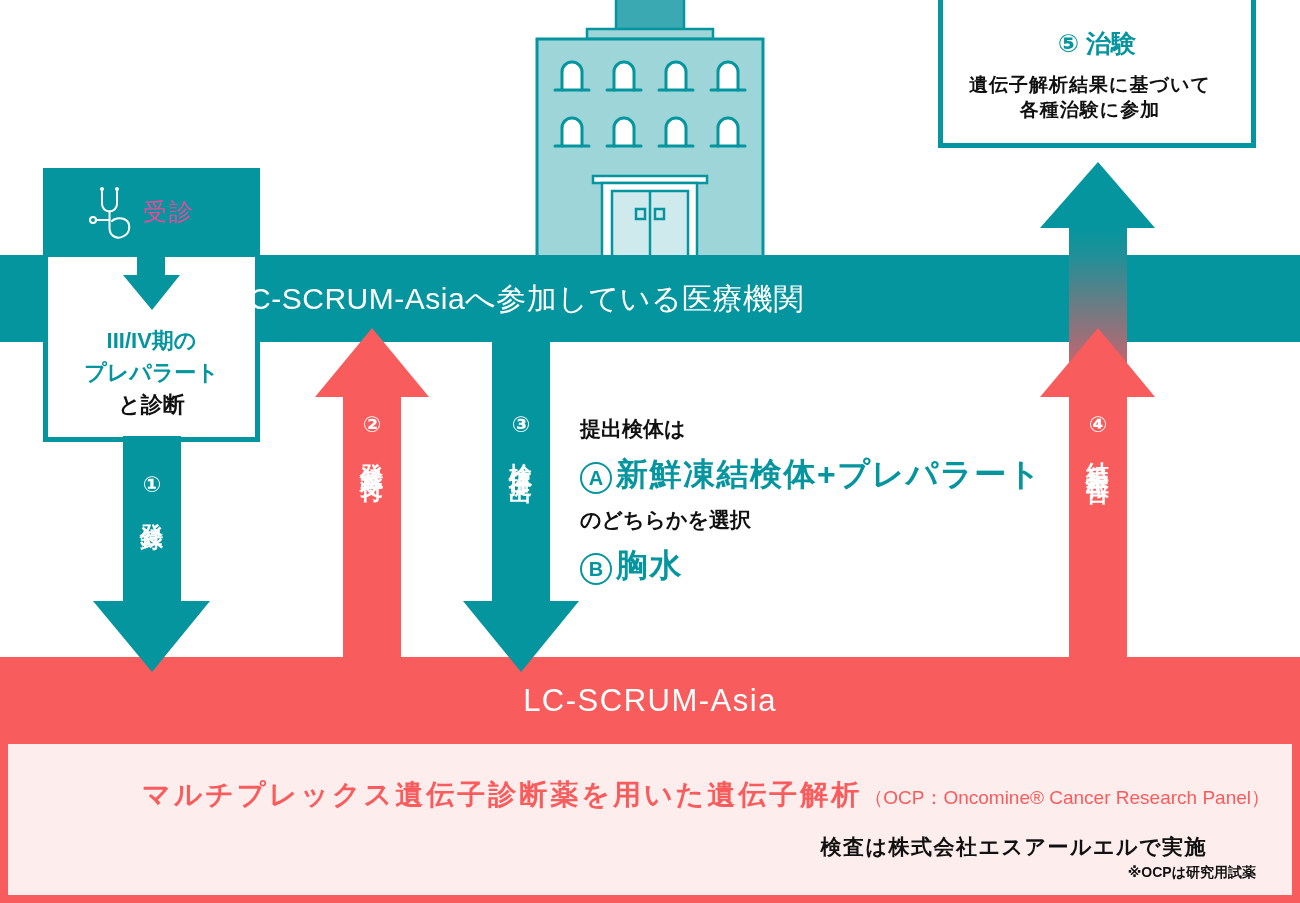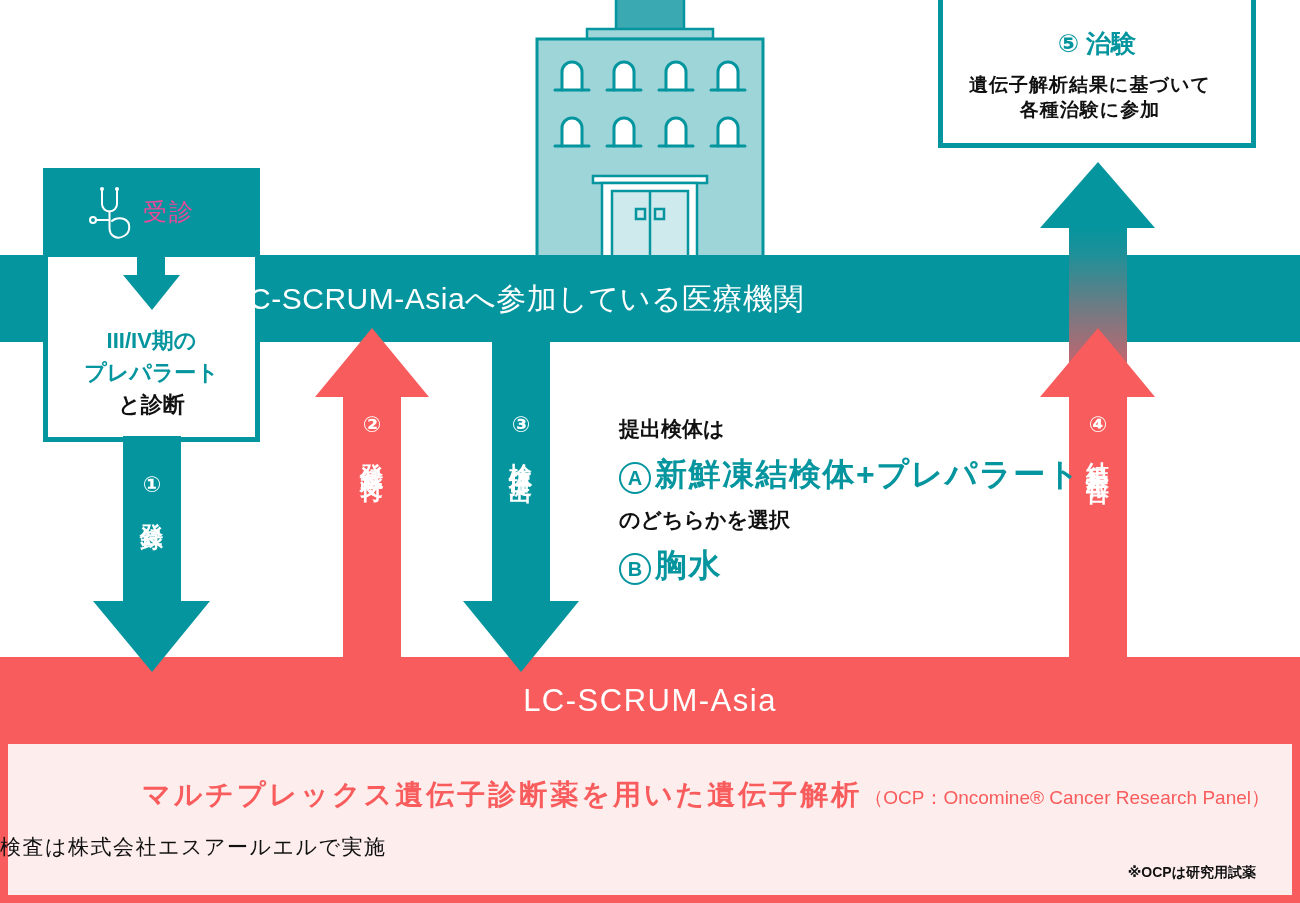--- a/index.html
+++ b/index.html
@@ -46,32 +46,32 @@
   .trial-title{left:938px;top:28px;width:318px;text-align:center;font-size:25px;font-weight:bold;color:var(--teal);line-height:30px;z-index:5;}
   .trial-line{left:938px;width:304px;text-align:center;font-size:19px;font-weight:bold;line-height:25px;letter-spacing:1px;z-index:5;}
 
   
   .step{width:40px;display:flex;flex-direction:column;align-items:center;color:#fff;font-weight:bold;z-index:5;}
   .step-num{font-size:22px;line-height:26px;}
   .step-text{writing-mode:vertical-rl;text-orientation:upright;font-size:23px;letter-spacing:6px;margin-top:6px;line-height:30px;}
 
   
   .spec{left:580px;top:406px;z-index:5;}
-  .spec-row{height:45.5px;line-height:45px;white-space:nowrap;margin-left:39px;}
+  .spec-row{height:45.5px;line-height:45px;white-space:nowrap;}
   .spec-plain{font-size:21px;font-weight:bold;color:var(--ink);}
   .spec-opt{font-size:32px;font-weight:bold;color:var(--teal);letter-spacing:1.5px;}
   .circ{display:inline-block;width:28px;height:28px;border:2.5px solid var(--teal);border-radius:50%;
     text-align:center;line-height:28px;font-size:20px;font-weight:bold;color:var(--teal);vertical-align:middle;
     margin-right:4px;letter-spacing:0;position:relative;top:-2px;}
 
   
   .an-head{left:142px;top:776px;line-height:38px;white-space:nowrap;z-index:5;}
   .an-head-main{font-size:28px;font-weight:bold;color:var(--coral);letter-spacing:3px;font-family:Liberation Serif, serif;}
   .an-head-note{font-size:19px;color:var(--coral);margin-left:2px;margin-top:12px;}
-  .an-sub{left:0;top:834px;width:1207px;text-align:left;font-size:21px;font-weight:normal;letter-spacing:1.5px;line-height:26px;z-index:5;}
+  .an-sub{left:0;top:834px;width:1207px;text-align:right;font-size:21px;font-weight:bold;letter-spacing:1.5px;line-height:26px;z-index:5;}
   .an-foot{right:44px;top:862px;font-size:14px;font-weight:bold;line-height:20px;z-index:5;}
 </style>
 </head>
 <body>
 
 <svg id="building-layer" class="layer" viewBox="0 0 1300 903">
   <rect x="616" y="-4" width="68" height="43" fill="#3aa9b1" stroke="#05959e" stroke-width="2.5"></rect>
   <rect x="587" y="29" width="126" height="10" fill="#9dd5d9" stroke="#05959e" stroke-width="2.5"></rect>
   <rect x="537" y="39" width="226" height="222" fill="#9dd5d9" stroke="#05959e" stroke-width="3"></rect>
   <g fill="#ffffff" stroke="#05959e" stroke-width="3" stroke-linecap="round">

